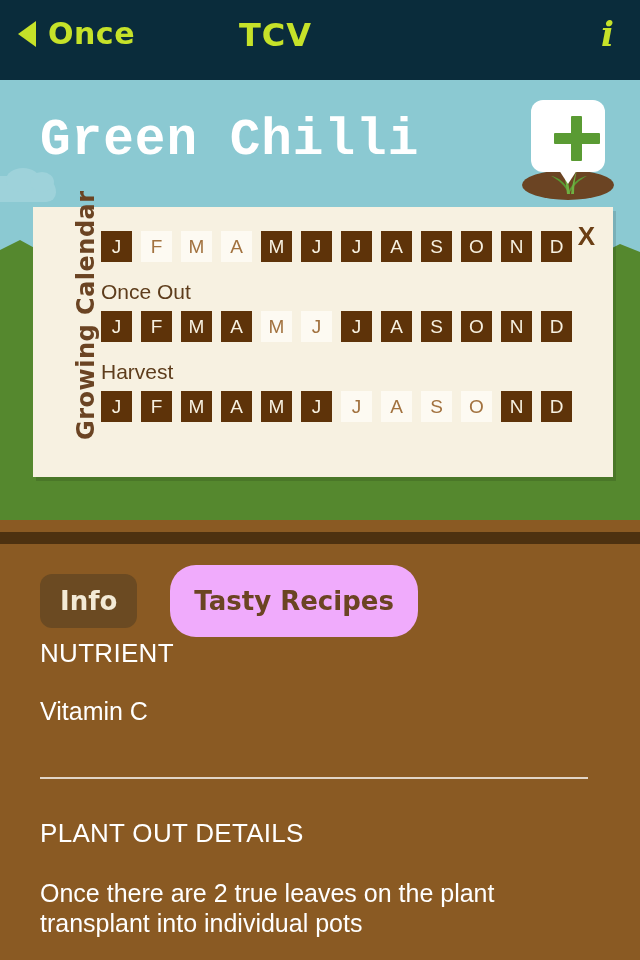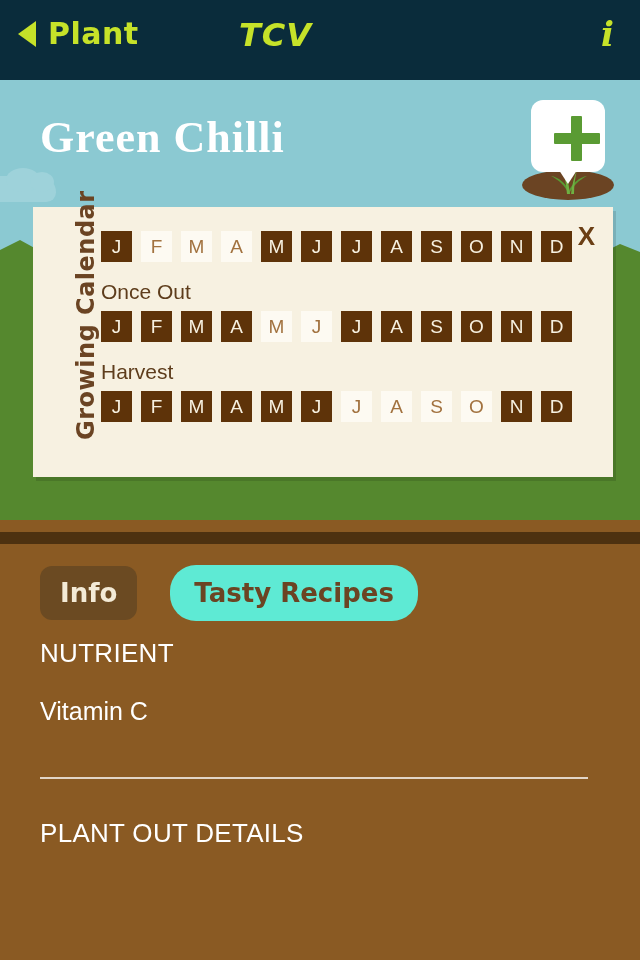--- a/index.html
+++ b/index.html
@@ -30,21 +30,21 @@
     width:0;height:0;
     border-top:13px solid transparent;
     border-bottom:13px solid transparent;
     border-right:18px solid #c6e229;
     display:inline-block;
   }
   .nav-title{
     position:absolute; left:0; top:16px; width:551px; text-align:center;
     color:#c6e229;
     font-family:"DejaVu Sans", sans-serif;
-    font-size:32px; font-weight:700; letter-spacing:1px;font-style:italic;
+    font-size:32px; font-weight:700; letter-spacing:1px;
   }
   .nav-info{
     position:absolute; right:26px; top:14px;
     color:#c6e229;
     font-family:"DejaVu Serif", serif;
     font-style:italic; font-weight:700; font-size:34px;
     cursor:pointer;
   }
 
   
@@ -69,22 +69,22 @@
   }
   .zig{
     position:absolute; left:0; bottom:258px; width:640px; height:22px;
     overflow:hidden;
   }
   .zig svg{ display:block; }
 
   .plant-title{
     position:absolute; left:40px; top:32px;
     color:#ffffff;
-    font-family:Liberation Serif, serif;
-    font-weight:700; font-size:44px; letter-spacing:1px;
+    font-family:Liberation Mono, monospace;
+    font-weight:700; font-size:51px; letter-spacing:1px;
   }
 
   
   .add-btn{
     position:absolute; right:26px; top:20px; width:92px; height:100px; cursor:pointer;
   }
   .add-soil{
     position:absolute; left:0; bottom:0; width:92px; height:30px;
     background:#6b4423; border-radius:50%;
   }
@@ -164,22 +164,22 @@
   .tab{
     font-family:"DejaVu Sans", sans-serif;
     font-weight:700; font-size:26px;
     cursor:pointer;
   }
   .tab-info{
     background:#6b4a22; color:#f3ead6;
     border-radius:12px; padding:12px 20px;
   }
   .tab-recipes{
-    background:#5eead4; color:#6b4423;
-    border-radius:26px; padding:13px 24px;
+    background:#f0abfc; color:#6b4423;
+    border-radius:26px; padding:21px 24px;
     margin-left:33px;
   }
   .temps{
     position:absolute; left:422px; top:27px;
     color:#ffffff;
     font-family:"Liberation Sans", sans-serif;
     font-size:27px; line-height:41px;
   }
 
   .sect-head{
@@ -204,21 +204,21 @@
   #details-body{ top:346px; }
 </style>
 </head>
 <body>
 
 <div id="app">
 
   <div class="navbar">
     <div class="nav-back">
       <span class="back-tri"></span>
-      <span>Plant</span>
+      <span>Once</span>
     </div>
     <div class="nav-title">TCV</div>
     <div class="nav-info">i</div>
   </div>
 
   <div class="scene">
     <div class="cloud c1"></div>
     <div class="cloud c2"></div>
     <div class="cloud c3"></div>
 
@@ -317,15 +317,16 @@
 
 
     <div class="sect-head" id="nutrient-head">NUTRIENT</div>
     <div class="body-text" id="nutrient-list">
         <div>Vitamin C</div>
       </div>
 
     <div class="divider"></div>
 
     <div class="sect-head" id="details-head">PLANT OUT DETAILS</div>
+    <div class="body-text" id="details-body">Once there are 2 true leaves on the plant transplant into individual pots</div>
   </div>
 
 </div>
 
 </body></html>

